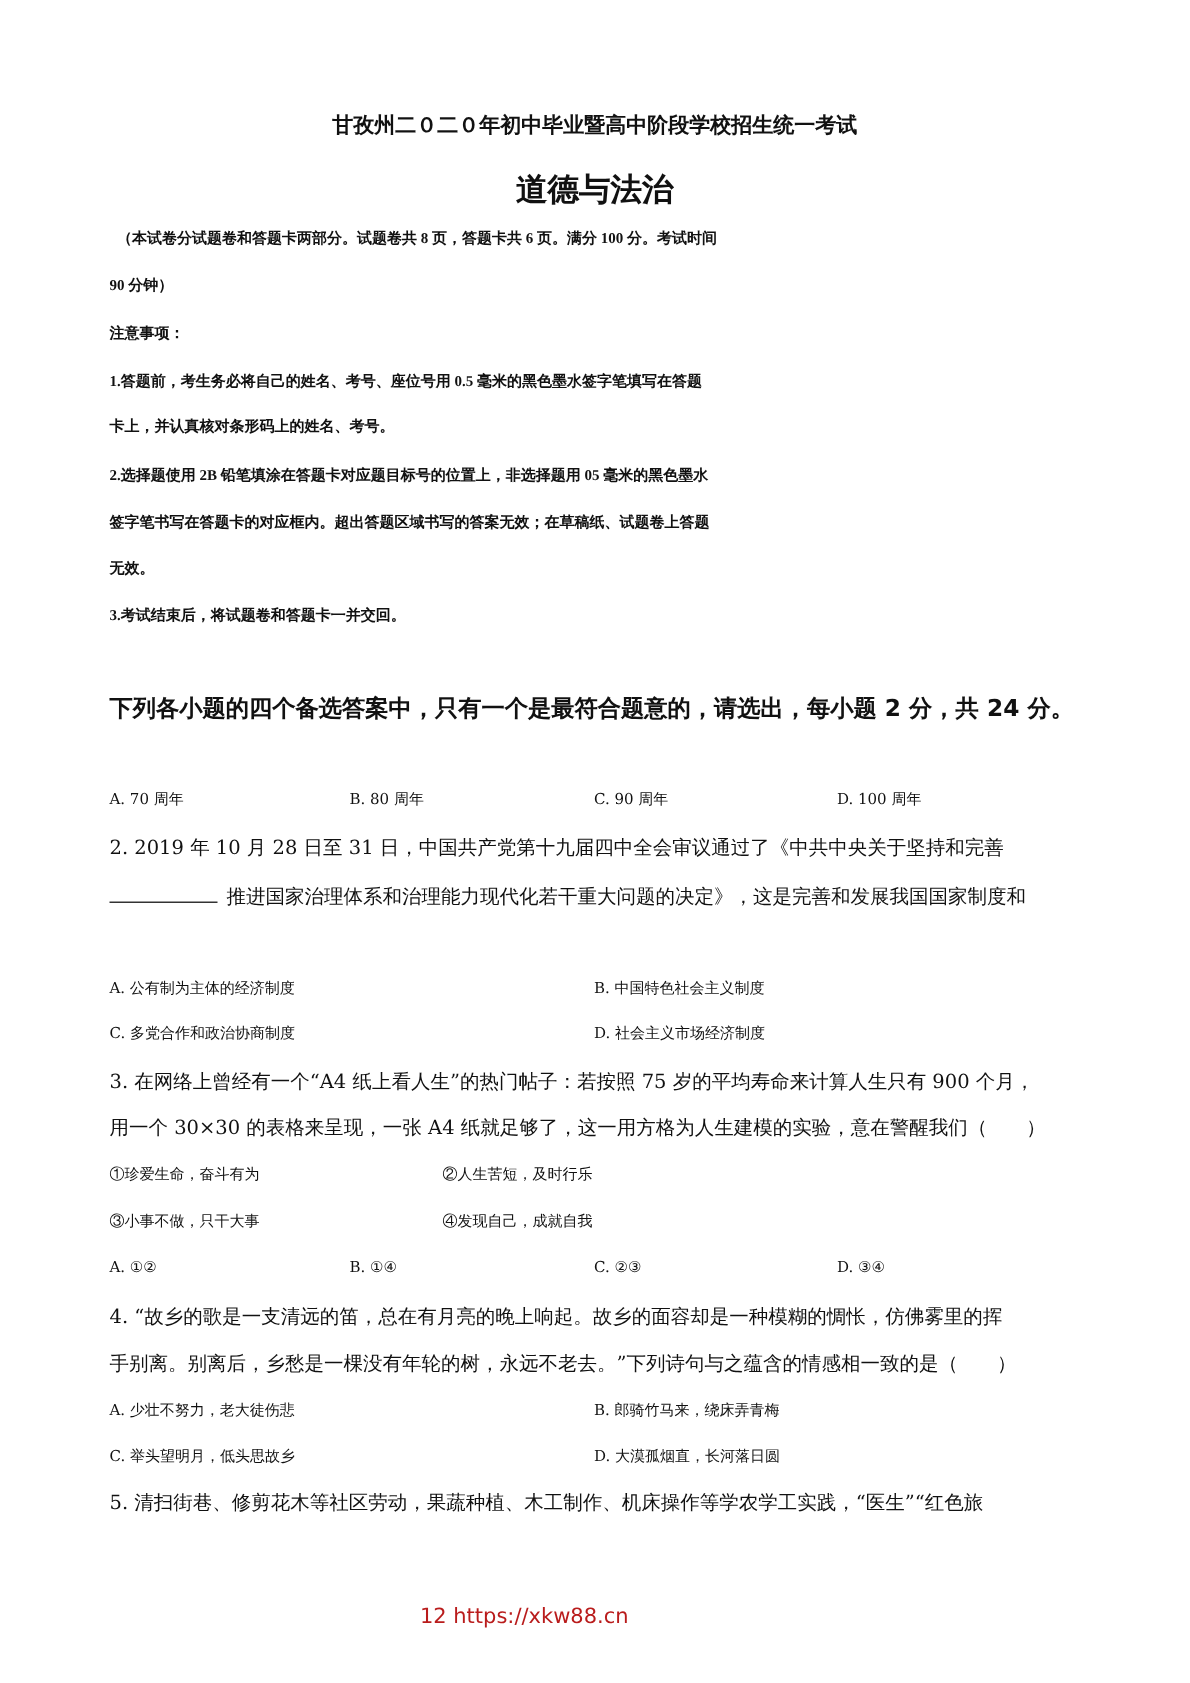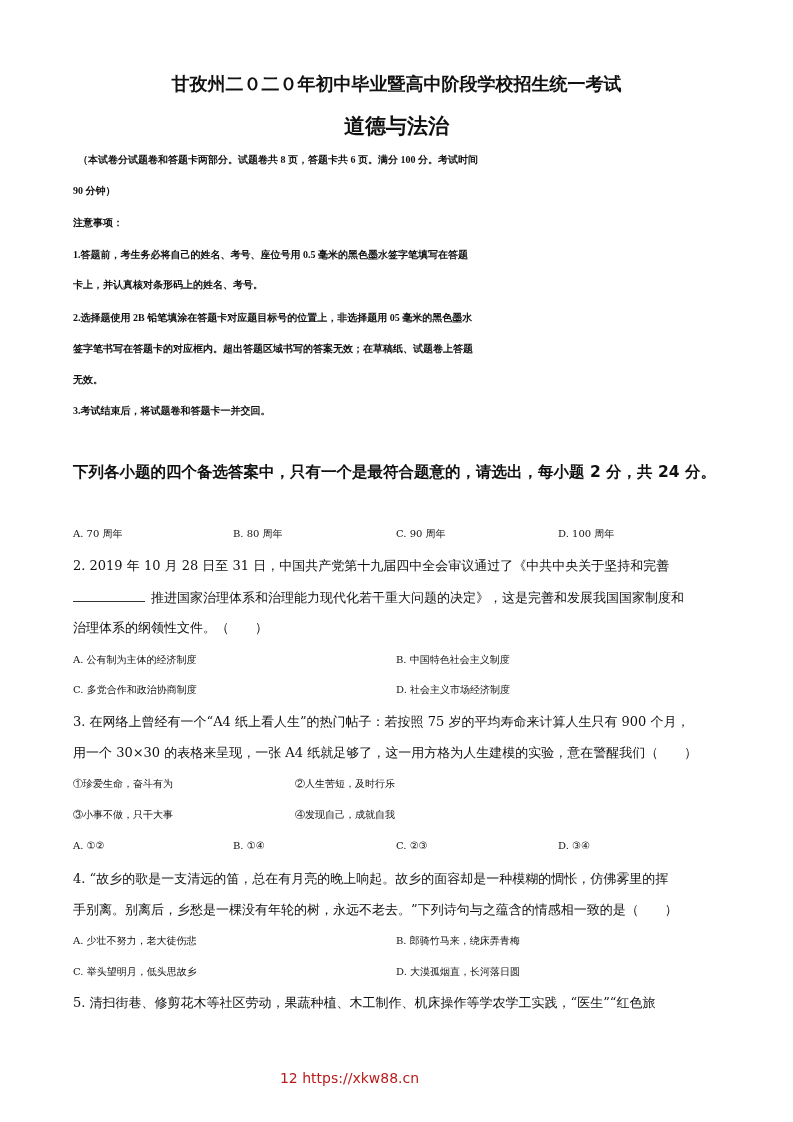--- a/index.html
+++ b/index.html
@@ -3,21 +3,21 @@
 <meta charset="utf-8">
 <style>
   html, body { margin: 0; padding: 0; background: #ffffff; }
   body { width: 793px; height: 1122px; position: relative; overflow: hidden;
          font-family: "DejaVu Serif", "Liberation Serif", serif; color: #111; }
   .page { position: absolute; left: 0; top: 0; width: 793px; height: 1122px; }
   .line { position: absolute; left: 73px; white-space: nowrap; font-size: 14px; line-height: 20px; }
   .bold { font-weight: bold; font-family: "DejaVu Sans", "Liberation Sans", sans-serif; }
   .title { position: absolute; left: 0; width: 793px; text-align: center; font-weight: bold;
            font-family: "DejaVu Sans", "Liberation Sans", sans-serif; }
-  .t1 { top: 70px; font-size: 18px; line-height: 28px; }
+  .t1 { top: 70px; font-size: 14px; line-height: 28px; }
   .t2 { top: 112px; font-size: 21px; line-height: 28px; }
   .notice { font-size: 10px; font-family: Liberation Serif, serif; }
   .sec { position: absolute; left: 0; width: 793px; text-align: center; top: 430px; font-size: 15px; font-weight: bold;
          font-family: "DejaVu Sans", "Liberation Sans", sans-serif; }
   .instr { font-size: 15.5px; }
   .q { font-size: 13px; }
   .blank { display: inline-block; border-bottom: 1px solid #333; height: 14px; vertical-align: baseline; }
   .opt { position: absolute; white-space: nowrap; font-size: 10px; line-height: 20px; }
   .footer { position: absolute; top: 1070px; left: 0; width: 699px; text-align: center;
             font-family: "DejaVu Sans", "Liberation Sans", sans-serif; font-size: 14px; color: #b91c1c; }
@@ -44,21 +44,20 @@
 
   <div class="opt" style="left:73px; top:524px;">A. 70 周年</div>
   <div class="opt" style="left:233px; top:524px;">B. 80 周年</div>
   <div class="opt" style="left:396px; top:524px;">C. 90 周年</div>
   <div class="opt" style="left:558px; top:524px;">D. 100 周年</div>
 
   <div class="line q" style="top:556px;">2. 2019 年 10 月 28 日至 31 日，中国共产党第十九届四中全会审议通过了《中共中央关于坚持和完善</div>
   <div class="line q" style="top:587px;">
     <span class="blank" style="width:72px; margin-right:6px;"></span><span>推进国家治理体系和治理能力现代化若干重大问题的决定》，这是完善和发展我国国家制度和</span>
   </div>
-  <div class="line q" style="top:618px;">治理体系的纲领性文件。（　　）</div>
   <div class="opt" style="left:73px; top:650px;">A.  公有制为主体的经济制度</div>
   <div class="opt" style="left:396px; top:650px;">B.  中国特色社会主义制度</div>
   <div class="opt" style="left:73px; top:680px;">C.  多党合作和政治协商制度</div>
   <div class="opt" style="left:396px; top:680px;">D.  社会主义市场经济制度</div>
 
   <div class="line q" style="top:712px;">3. 在网络上曾经有一个“A4 纸上看人生”的热门帖子：若按照 75 岁的平均寿命来计算人生只有 900 个月，</div>
   <div class="line q" style="top:743px;">用一个 30×30 的表格来呈现，一张 A4 纸就足够了，这一用方格为人生建模的实验，意在警醒我们（　　）</div>
   <div class="opt" style="left:73px; top:774px;">①珍爱生命，奋斗有为</div>
   <div class="opt" style="left:295px; top:774px;">②人生苦短，及时行乐</div>
   <div class="opt" style="left:73px; top:805px;">③小事不做，只干大事</div>

